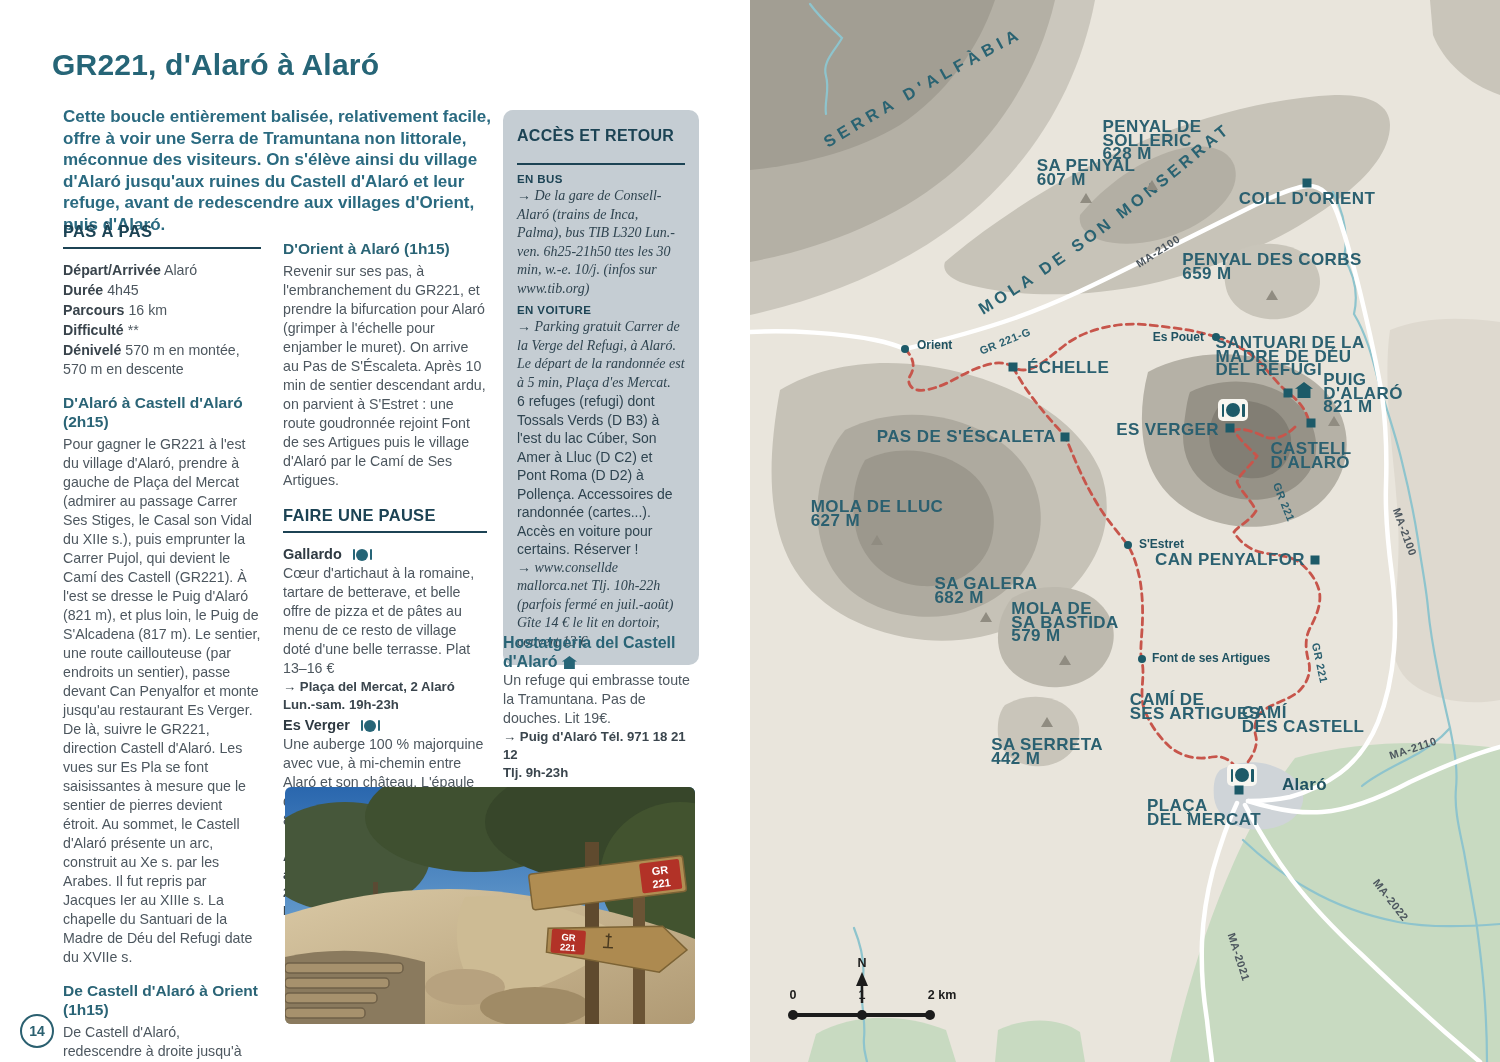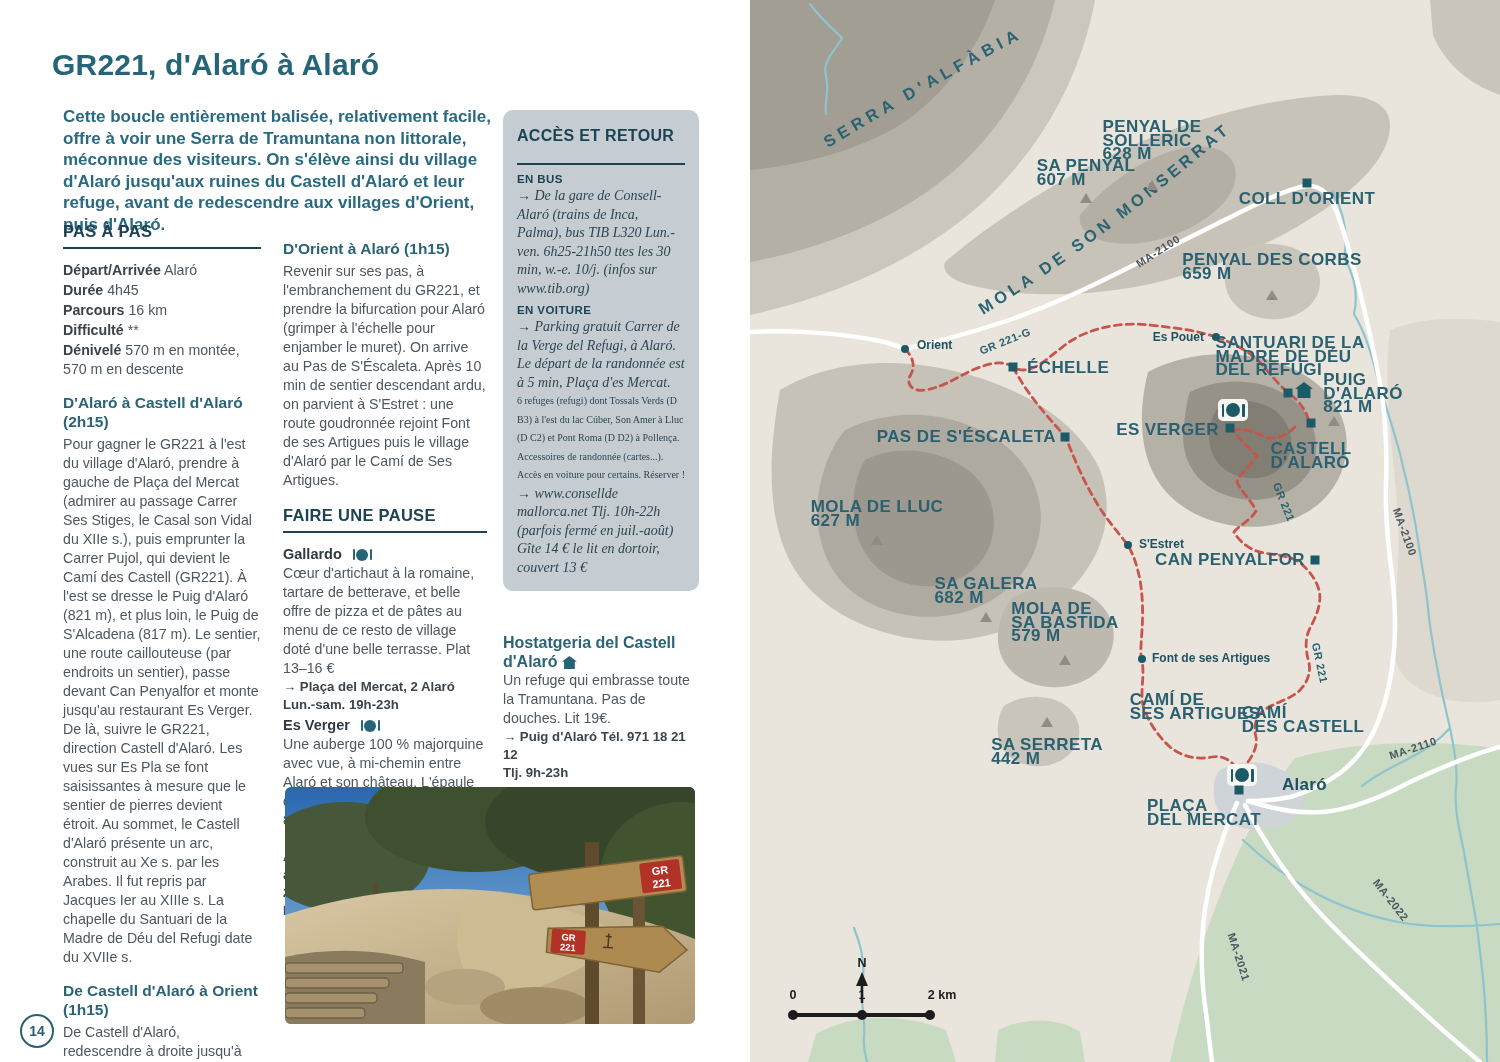--- a/index.html
+++ b/index.html
@@ -21,21 +21,21 @@
   .addr{font-weight:700;color:#3a454d;font-size:13.2px;line-height:18px;}
   .resto-inline{display:inline-flex;align-items:center;gap:1.5px;}
   .resto-inline i{display:block;width:2px;height:11px;background:#266577;border-radius:1px;}
   .resto-inline b{display:block;width:12px;height:12px;background:#266577;border-radius:50%;}
 
   
   .info-box{left:503px;top:110px;width:168px;background:#c5cdd3;border-radius:10px;padding:16px 14px 14px 14px;color:#2f4450;}
   .box-head{font-size:16px;font-weight:800;color:#1c4354;letter-spacing:.3px;border-bottom:2px solid #1c4354;padding-bottom:18px;margin-bottom:8px;line-height:19px;}
   .box-sub{font-size:11.5px;font-weight:800;color:#1c4354;letter-spacing:.4px;margin:6px 0 2px 0;}
   .box-it{font-family:"Liberation Serif",serif;font-style:italic;font-size:14px;line-height:18.5px;color:#2f4450;}
-  .box-rm{font-family:Liberation Serif, serif;font-size:10px;line-height:18.5px;color:#2f4450;}
+  .box-rm{font-family:Liberation Sans, sans-serif;font-size:14px;line-height:18.5px;color:#2f4450;}
   .hostal{left:503px;top:633px;width:196px;font-size:14.2px;line-height:19px;color:#4d575f;}
   .hostal-name{font-size:16px;font-weight:800;color:#2a6476;line-height:19px;}
   .house-inline{display:inline-block;width:15px;height:13px;background:#266577;vertical-align:-2px;
     clip-path:polygon(50% 0,100% 42%,86% 42%,86% 100%,14% 100%,14% 42%,0 42%);}
 
   
   .photo{left:285px;top:787px;width:410px;height:237px;border-radius:6px;overflow:hidden;}
 
   
   .page-num{left:20px;top:1014px;width:30px;height:30px;border:2px solid #2b6070;border-radius:50%;

